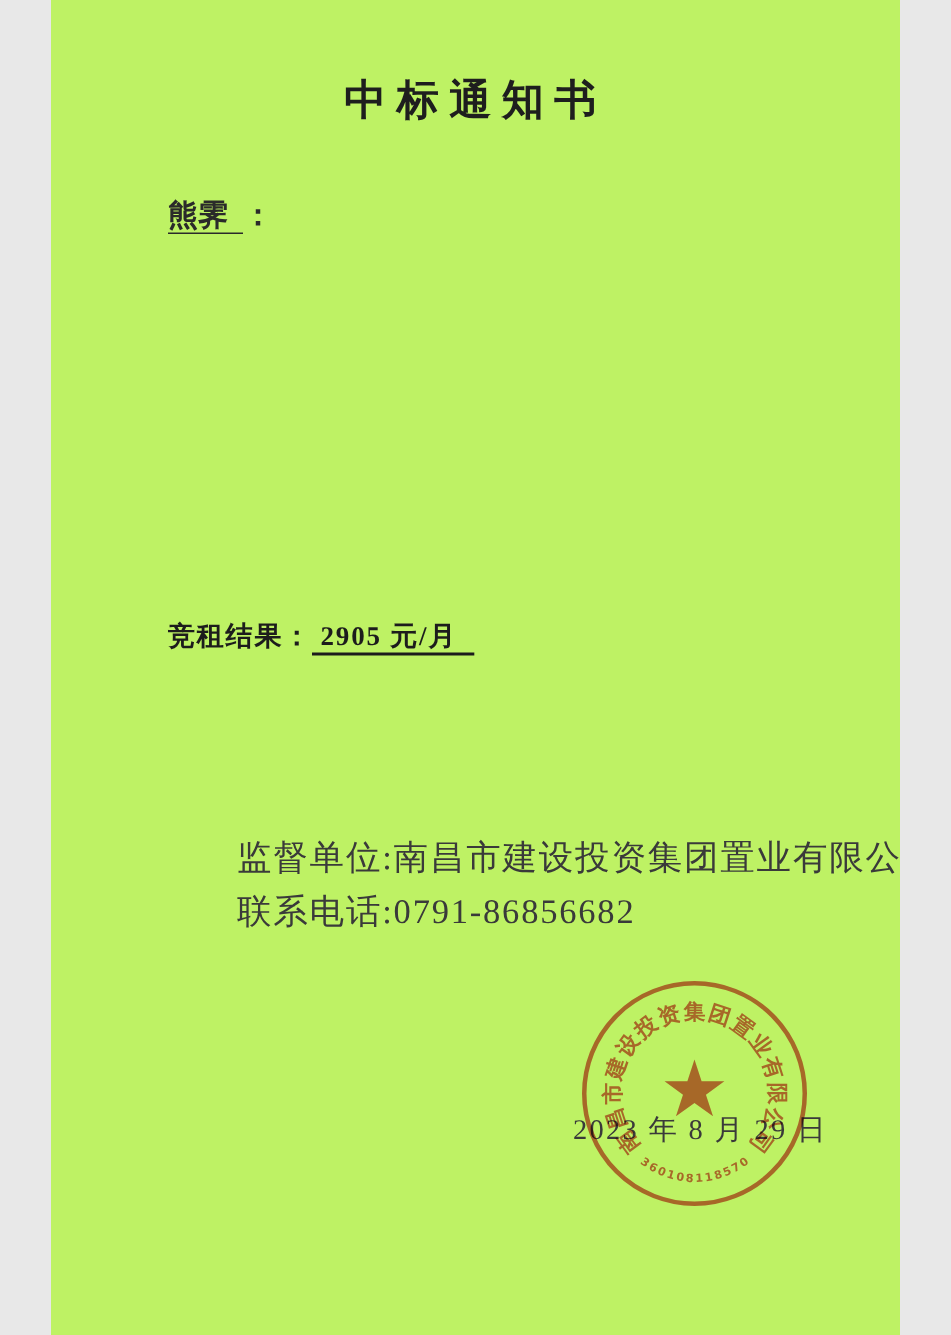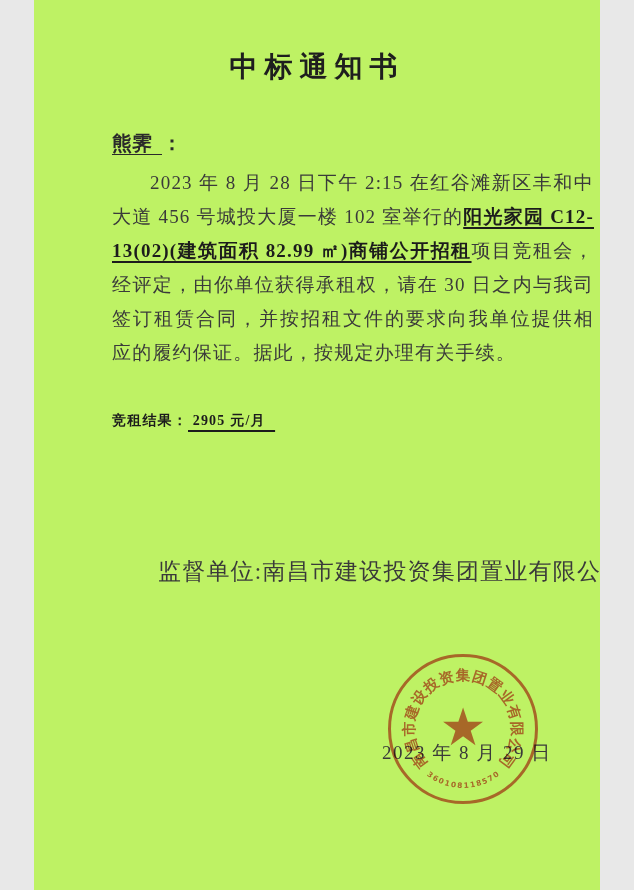--- a/index.html
+++ b/index.html
@@ -54,21 +54,21 @@
     font-weight: 700;
     color: #1c1c1c;
     text-decoration: underline;
     text-decoration-thickness: 1.6px;
     text-underline-offset: 4px;
   }
   .result-line {
     position: absolute;
     top: 412px; left: 78px;
     margin: 0;
-    font-size: 14px;
+    font-size: 18px;
     font-weight: 700;
     letter-spacing: 1.2px;
     color: #1c1c1c;
   }
   .result-value {
     text-decoration: underline;
     text-decoration-thickness: 1.6px;
     text-underline-offset: 5px;
   }
   .single-line {
@@ -145,31 +145,29 @@
 <body>
 
 <div class="page">
 
   <h1 class="doc-title">中标通知书</h1>
 
   <p class="addressee">
     <span class="name">熊霁</span><span>：</span>
   </p>
 
-  <p class="body-par indent p1">
-    <span>2023 年 8 月 28 日下午 2:15 在红谷滩新区丰和中大道 456 号城投大厦一楼 102 室举行的</span><span class="bold-underline">阳光家园 C12-13(02)(建筑面积 82.99 ㎡)商铺公开招租</span><span>项目竞租会，经评定，由你单位获得承租权，请在 30 日之内与我司签订租赁合同，并按招租文件的要求向我单位提供相应的履约保证。据此，按规定办理有关手续。</span>
-  </p>
 
   <p class="result-line">
     <span>竞租结果：</span><span class="result-value">&nbsp;2905 元/月&nbsp;&nbsp;</span>
   </p>
 
 
   <p class="single-line supervisor">监督单位:南昌市建设投资集团置业有限公司（合约部）</p>
 
+  <p class="single-line phone">联系电话:0791-86856682</p>
 
 
   <p class="sig-date">2023 年 8 月 29 日</p>
 
   <div class="stamp" id="company-stamp" style="color: rgb(217, 74, 61);">
     <span class="stamp-star">★</span>
   <span class="stamp-arc-char" style="transform: rotate(-126deg) translateY(-54px);">南</span>
       <span class="stamp-arc-char" style="transform: rotate(-108deg) translateY(-54px);">昌</span>
       <span class="stamp-arc-char" style="transform: rotate(-90deg) translateY(-54px);">市</span>
       <span class="stamp-arc-char" style="transform: rotate(-72deg) translateY(-54px);">建</span>

